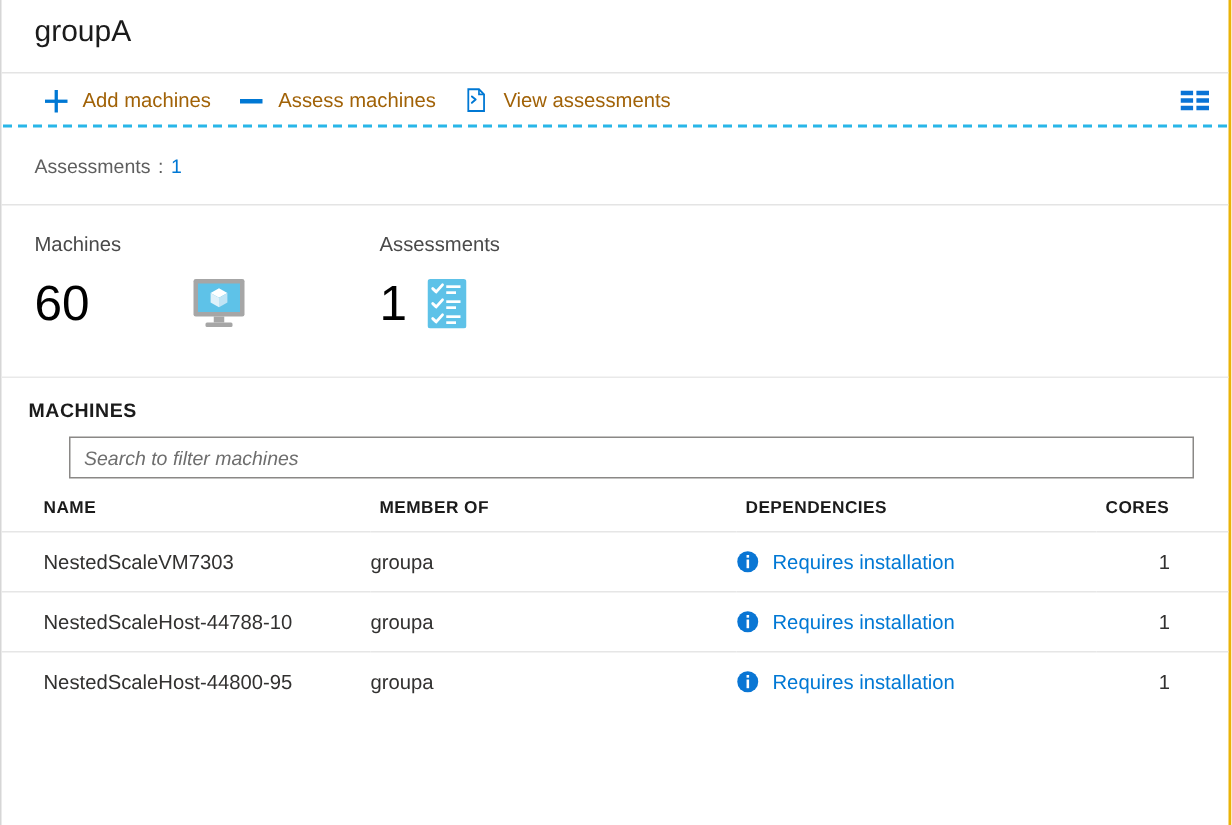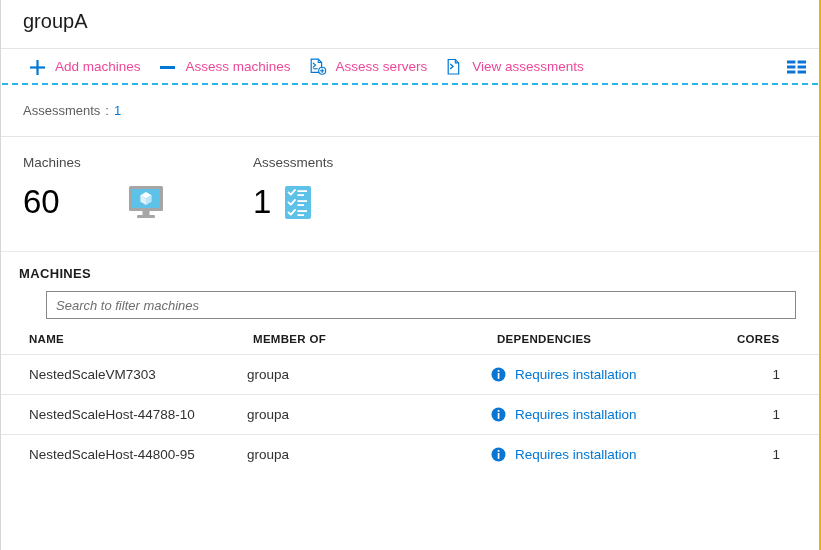--- a/index.html
+++ b/index.html
@@ -47,21 +47,21 @@
   .cmd {
     display: flex;
     align-items: center;
     height: 36px;
     padding: 0 9px;
     cursor: pointer;
     white-space: nowrap;
   }
   .cmd-label {
     font-size: 13.5px;
-    color: #ec4899;
+    color: #a16207;
     margin-left: 9px;
     line-height: 16px;
   }
   .cmd-icon {
     width: 18px; height: 18px;
     display: flex; align-items: center; justify-content: center;
     flex: 0 0 auto;
   }
   .cmd-grid { margin-left: auto; padding-right: 12px; }
   .dashed-focus {
@@ -194,34 +194,20 @@
     <div class="cmd">
       <span class="cmd-icon">
         <svg width="17" height="17" viewBox="0 0 17 17">
           <rect x="1" y="7" width="15" height="3" fill="#0078d4"></rect>
         </svg>
       </span>
       <span class="cmd-label">Assess machines</span>
     </div>
 
 
-    <div class="cmd">
-      <span class="cmd-icon">
-        <svg width="18" height="18" viewBox="0 0 18 18">
-          <path d="M2.2 1.2 h7.1 l3.3 3.3 v9.8 h-10.4 z" fill="#ffffff" stroke="#0078d4" stroke-width="1.2"></path>
-          <path d="M9.3 1.2 v3.3 h3.3" fill="none" stroke="#0078d4" stroke-width="1.1"></path>
-          <path d="M4.3 5.2 L6.6 7.1 L4.3 9" fill="none" stroke="#0078d4" stroke-width="1.2" stroke-linecap="round" stroke-linejoin="round"></path>
-          <rect x="4.3" y="10.2" width="4.3" height="1.1" fill="#0078d4"></rect>
-          <circle cx="13.2" cy="12.8" r="3.5" fill="#ffffff" stroke="#0078d4" stroke-width="1.1"></circle>
-          <rect x="12.65" y="10.7" width="1.1" height="4.2" fill="#0078d4"></rect>
-          <rect x="11.1" y="12.25" width="4.2" height="1.1" fill="#0078d4"></rect>
-        </svg>
-      </span>
-      <span class="cmd-label">Assess servers</span>
-    </div>
 
     <div class="cmd">
       <span class="cmd-icon">
         <svg width="18" height="18" viewBox="0 0 18 18">
           <path d="M3.2 1.5 h7.1 l3.4 3.4 v11.1 h-10.5 z" fill="#ffffff" stroke="#0078d4" stroke-width="1.2"></path>
           <path d="M10.3 1.5 v3.4 h3.4" fill="none" stroke="#0078d4" stroke-width="1.1"></path>
           <path d="M5.6 6.3 L8.1 8.4 L5.6 10.5" fill="none" stroke="#0078d4" stroke-width="1.3" stroke-linecap="round" stroke-linejoin="round"></path>
         </svg>
       </span>
       <span class="cmd-label">View assessments</span>

